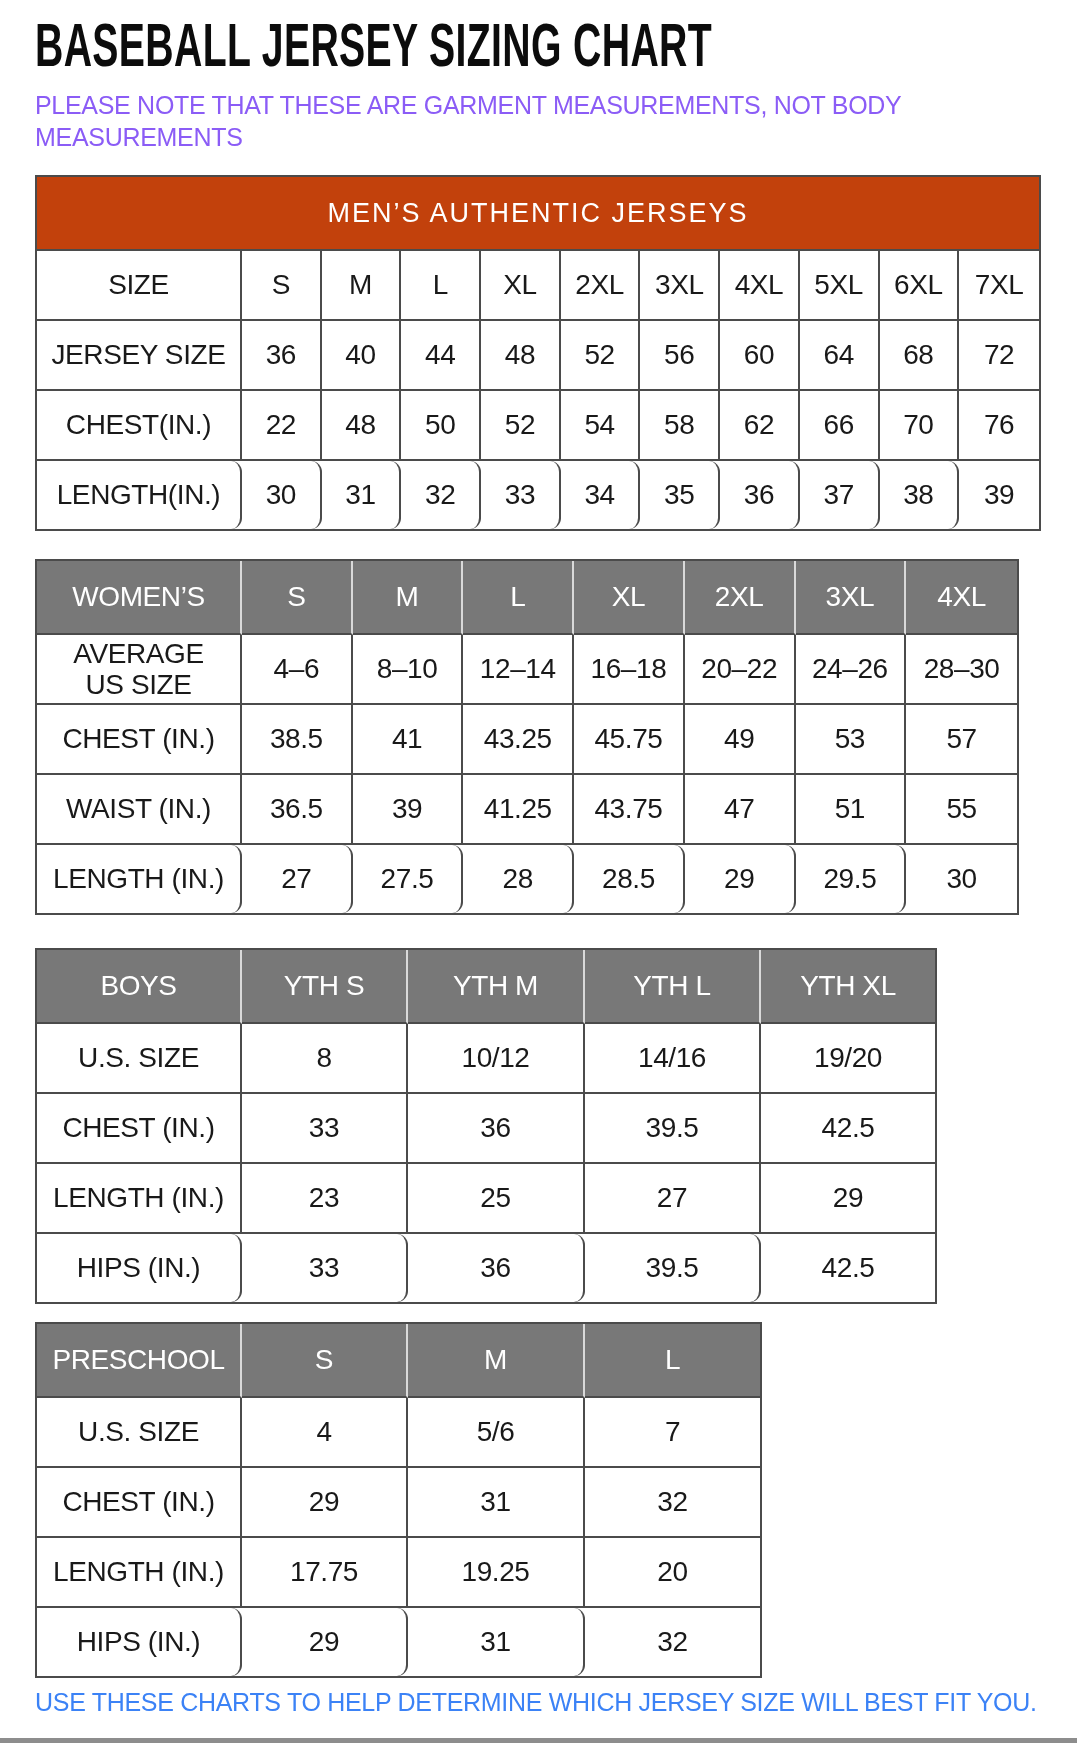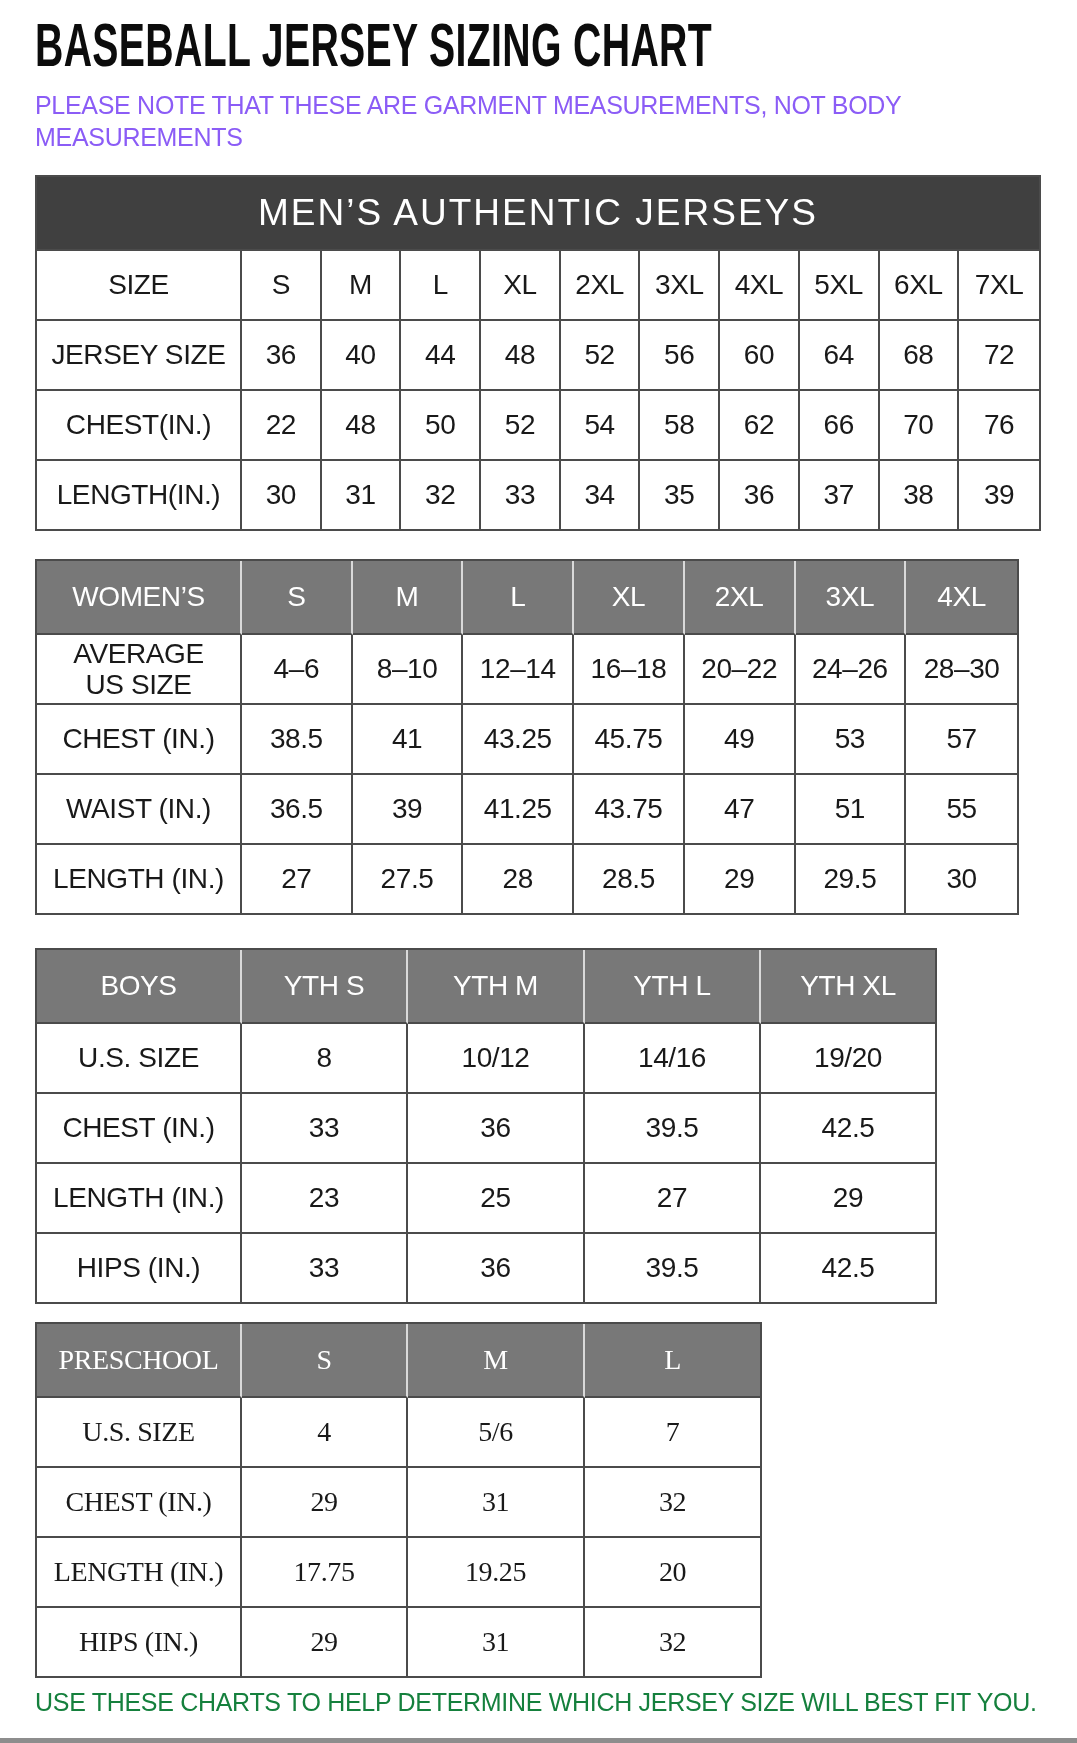--- a/index.html
+++ b/index.html
@@ -18,37 +18,37 @@
   table.sizing-table {
     border-spacing:0; border-collapse:separate; table-layout:fixed;
     margin-left:35px; border:2px solid #4b4b4b; background:#ffffff;
   }
   .sizing-table td, .sizing-table th { padding:0; text-align:center; vertical-align:middle; overflow:hidden; }
   .sizing-table tbody td {
     border-right:2px solid #4b4b4b; border-bottom:2px solid #4b4b4b;
     font-size:28px; color:#191919; height:68px; letter-spacing:-0.4px; background:#ffffff;
   }
   .sizing-table tbody tr td:last-child { border-right:0; }
-  .sizing-table tbody tr:last-child td { border-bottom:0; }
+  .sizing-table tbody tr:last-child td { border-bottom:0;border-radius:11px; }
 
   th.banner {
-    height:72px; background:#404040; color:#ffffff; font-weight:400;
-    font-size:37px; letter-spacing:2px; border-bottom:2px solid #4b4b4b;
+    height:72px; background:#c2410c; color:#ffffff; font-weight:400;
+    font-size:27px; letter-spacing:2px; border-bottom:2px solid #4b4b4b;
   }
   tr.ghead td {
     background:#787878; color:#ffffff; border-right-color:#d9d9d9; height:72px;
   }
   td.lbl2 { white-space:pre-line; line-height:1.12;text-align:center; }
 
   .t-mens { width:1006px; margin-top:22px; }
   .t-womens { width:984px; margin-top:28px; }
   .t-boys { width:902px; margin-top:33px; }
-  .t-preschool { width:727px; margin-top:18px;font-family:Liberation Serif, serif; }
-
-  .footer-note { margin:10px 0 0 35px; color:#15803d; font-size:25px; letter-spacing:-0.3px; font-weight:400; }
+  .t-preschool { width:727px; margin-top:18px; }
+
+  .footer-note { margin:10px 0 0 35px; color:#3b82f6; font-size:25px; letter-spacing:-0.3px; font-weight:400; }
   .bottom-strip { position:absolute; left:0; bottom:0; width:100%; height:5px; background:#8d8d8d; }
 </style>
 </head>
 <body>
 
 <div class="page">
 
   <div class="title-wrap">
     <span class="page-title">BASEBALL JERSEY SIZING CHART</span>
   </div>

